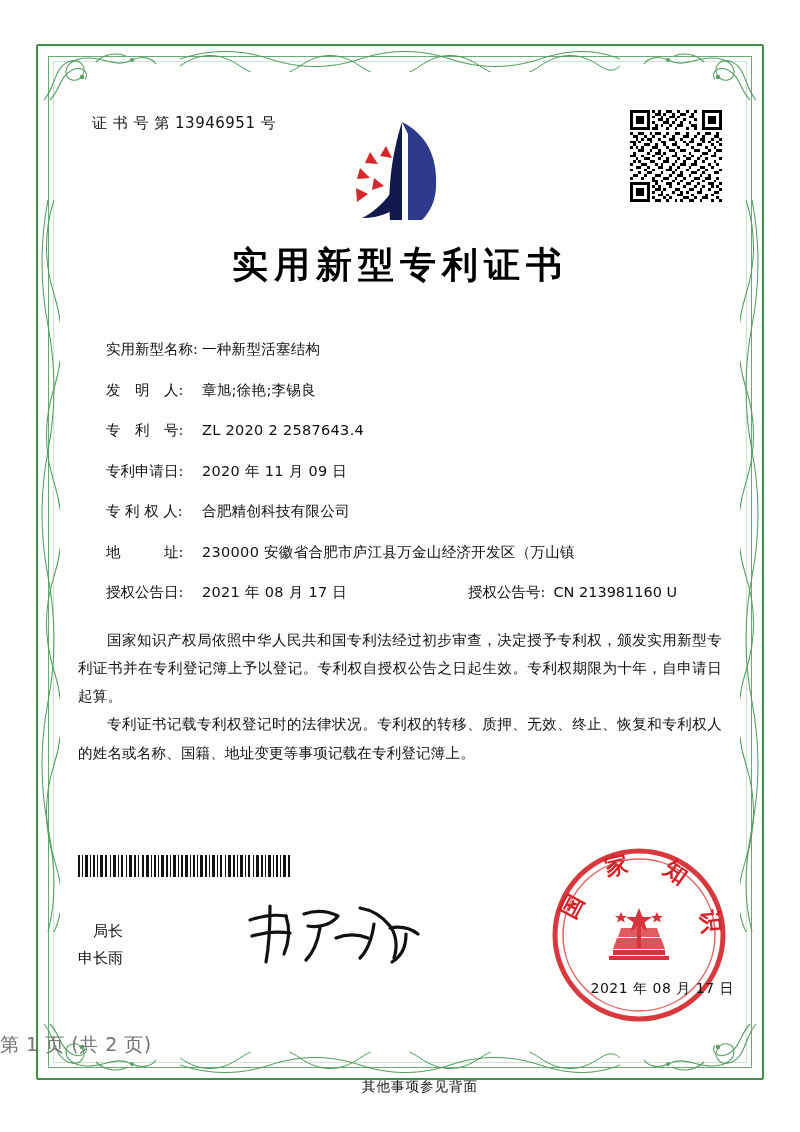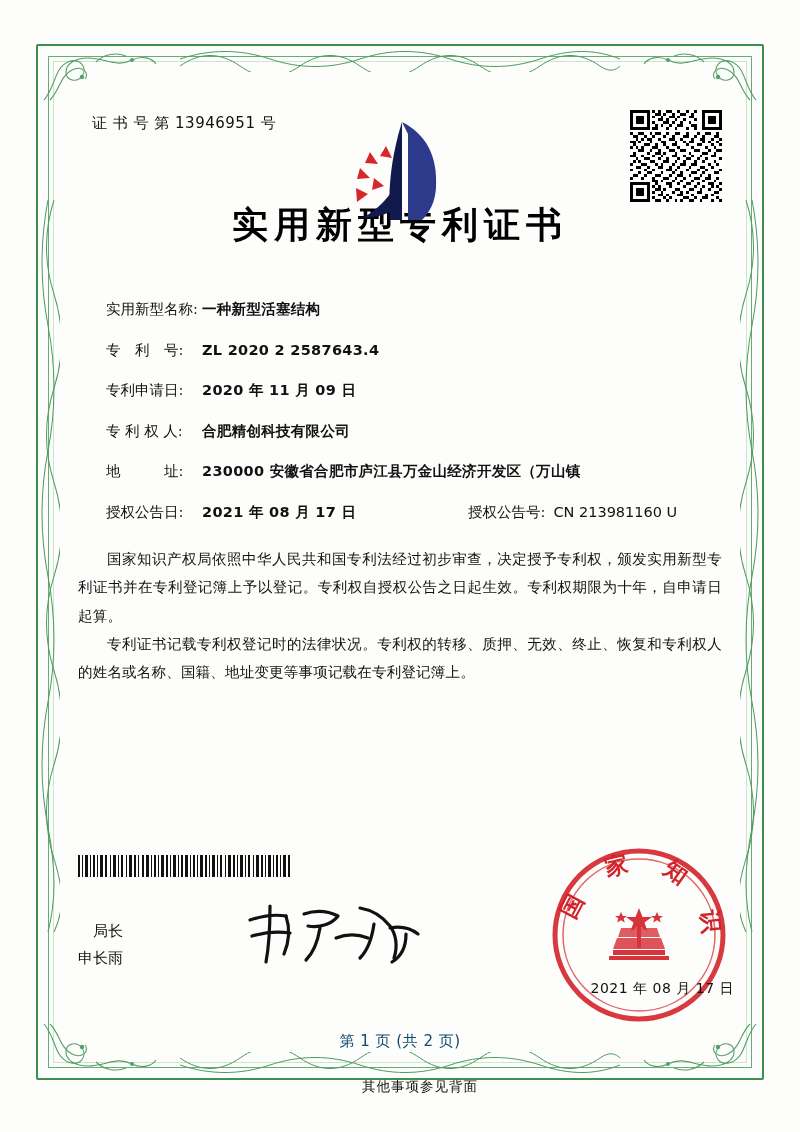--- a/index.html
+++ b/index.html
@@ -89,21 +89,21 @@
     width:92px;height:92px;
   }
   .qr svg{display:block;}
 
   .title{
     text-align:center;
     font-family:"DejaVu Sans","Liberation Sans",sans-serif;
     font-weight:bold;
     font-size:36px;
     letter-spacing:6px;
-    margin-top:68px;
+    margin-top:108px;
     color:#000;
   }
 
   .fields{
     margin-top:52px;
     margin-left:28px;
     font-size:14.5px;
     line-height:1.0;
     color:#111;
   }
@@ -114,21 +114,20 @@
   }
   .label{
     width:96px;
     flex:0 0 96px;
     letter-spacing:0px;
     white-space:pre;
   }
   .value{
     flex:1 1 auto;
     letter-spacing:.3px;
-    font-weight:bold;
   }
   .value .l2{display:block;margin-top:10px;margin-left:0;}
   .row.two-col .value{flex:0 0 260px;}
   .row.two-col .label2{
     flex:0 0 auto;
     width:auto;
     margin-left:6px;
     margin-right:8px;
     white-space:pre;
   }
@@ -180,23 +179,23 @@
     top:980px;
     font-size:14px;
     color:#111;
     letter-spacing:.5px;
   }
 
   .page-num{
     position:absolute;
     left:0;right:0;
     top:1032px;
-    text-align:center;
-    font-size:15px;
-    color:#0c4a6e;
+    text-align:left;
+    font-size:19px;
+    color:#737373;
     letter-spacing:.5px;
   }
   .footnote{
     position:absolute;
     left:0;right:0;
     top:1078px;
     text-align:center;
     font-size:13.5px;
     color:#111;
     letter-spacing:1px;
@@ -560,20 +559,24 @@
 
     <div class="title">实用新型专利证书</div>
 
     <div class="fields">
 
       <div class="row">
         <div class="label">实用新型名称:</div>
         <div class="value">一种新型活塞结构</div>
       </div>
 
+      <div class="row">
+        <div class="label">发　明　人:</div>
+        <div class="value">章旭;徐艳;李锡良</div>
+      </div>
 
       <div class="row">
         <div class="label">专　利　号:</div>
         <div class="value">ZL 2020 2 2587643.4</div>
       </div>
 
       <div class="row">
         <div class="label">专利申请日:</div>
         <div class="value">2020 年 11 月 09 日</div>
       </div>

